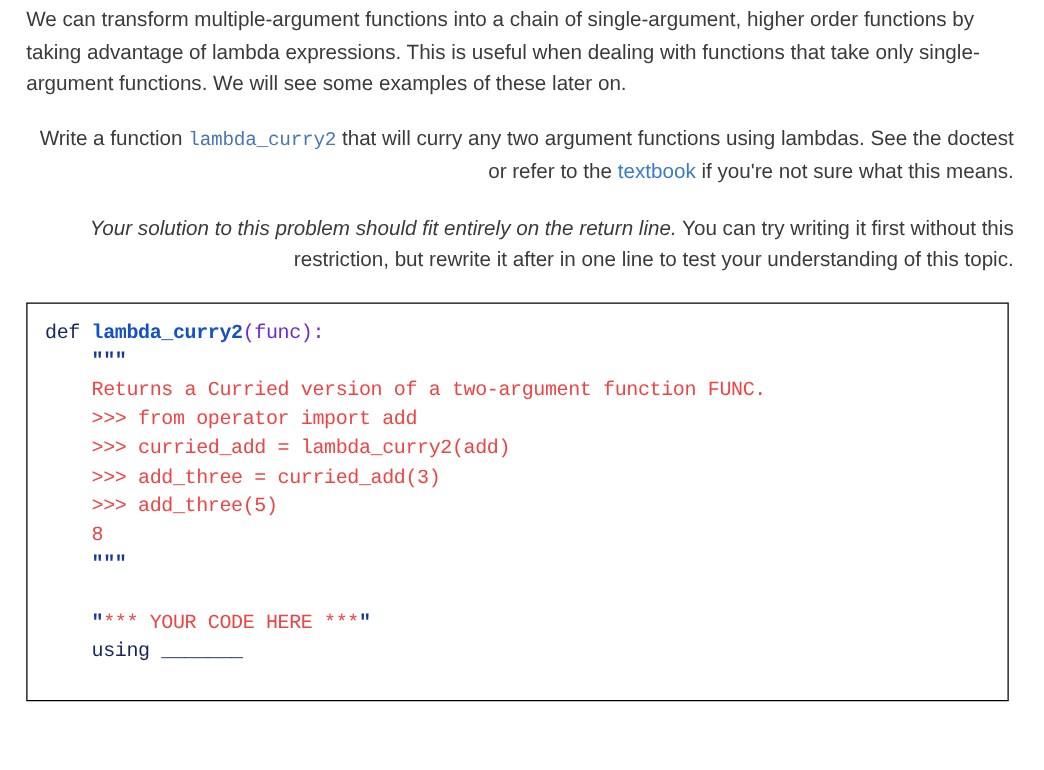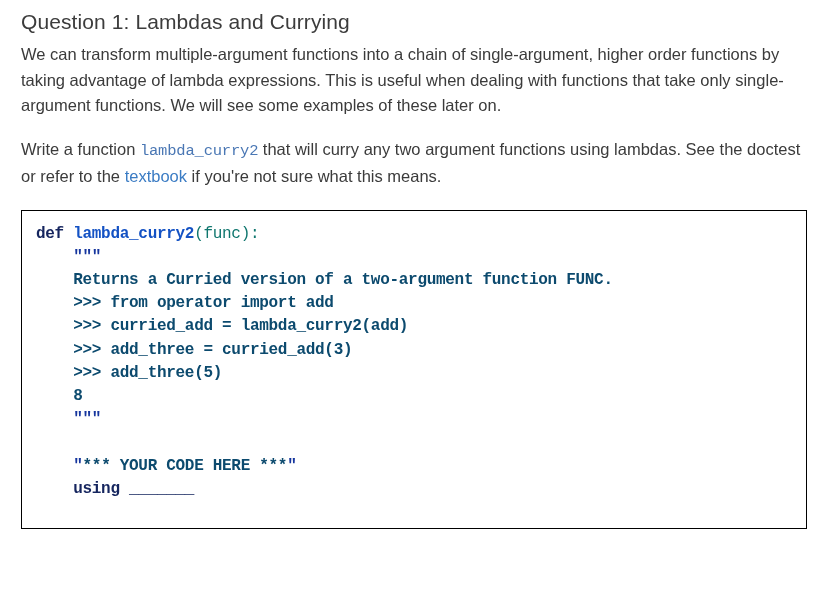--- a/index.html
+++ b/index.html
@@ -33,21 +33,21 @@
   }
 
   
   .para {
     font-size: 16.5px;
     line-height: 25.5px;
     color: #3b3b3b;
     margin: 0 0 18px 0;
     max-width: 790px;
   }
-  .para.tight { margin-bottom: 20px; }
+  .para.tight { margin-bottom: 20px; text-align: right; }
 
   .inline-code {
     font-family: "Liberation Mono", "DejaVu Sans Mono", monospace;
     font-size: 15.5px;
     color: #4a77b4;
     letter-spacing: -0.2px;
   }
 
   .link {
     color: #3b7cc4;
@@ -72,40 +72,42 @@
   }
   pre.code {
     margin: 0;
     font-family: "Liberation Mono", "DejaVu Sans Mono", monospace;
     font-size: 16px;
     line-height: 23.2px;
     white-space: pre;
     color: #5b5b5b;
     letter-spacing: -0.3px;
   }
-  .kw        { color: #15255e; font-weight: bold; }   
+  .kw        { color: #15255e; font-weight: normal; }   
   .fname     { color: #1452c4; font-weight: bold; }   
-  .plain     { color: #0f766e; }                      
+  .plain     { color: #6d28d9; }                      
   .tq        { color: #16369e; font-weight: bold; }   
-  .ds        { color: #0c4a6e; font-weight: bold; }                      
+  .ds        { color: #ef4444; }                      
   .blank     { color: #15255e; font-weight: normal; }   
 </style>
 </head>
 <body>
 
 <div class="page">
 
-  <h1 class="q-title">Question 1: Lambdas and Currying</h1>
 
   <p class="para">We can transform multiple-argument functions into a chain of single-argument, higher order functions by taking advantage of lambda expressions. This is useful when dealing with functions that take only single-argument functions. We will see some examples of these later on.</p>
 
   <p class="para tight">
     <span>Write a function </span><span class="inline-code">lambda_curry2</span><span> that will curry any two argument functions using lambdas. See the doctest or refer to the </span><a class="link" href="#">textbook</a><span> if you're not sure what this means.</span>
   </p>
 
+  <p class="para tight">
+    <em class="emph">Your solution to this problem should fit entirely on the return line.</em><span> You can try writing it first without this restriction, but rewrite it after in one line to test your understanding of this topic.</span>
+  </p>
 
   <div class="code-box">
     <pre class="code"><span class="kw">def</span> <span class="fname">lambda_curry2</span><span class="plain">(func):</span>
 <span>    </span><span class="tq">"""</span>
 <span>    </span><span class="ds">Returns a Curried version of a two-argument function FUNC.</span>
 <span>    </span><span class="ds">&gt;&gt;&gt; from operator import add</span>
 <span>    </span><span class="ds">&gt;&gt;&gt; curried_add = lambda_curry2(add)</span>
 <span>    </span><span class="ds">&gt;&gt;&gt; add_three = curried_add(3)</span>
 <span>    </span><span class="ds">&gt;&gt;&gt; add_three(5)</span>
 <span>    </span><span class="ds">8</span>

